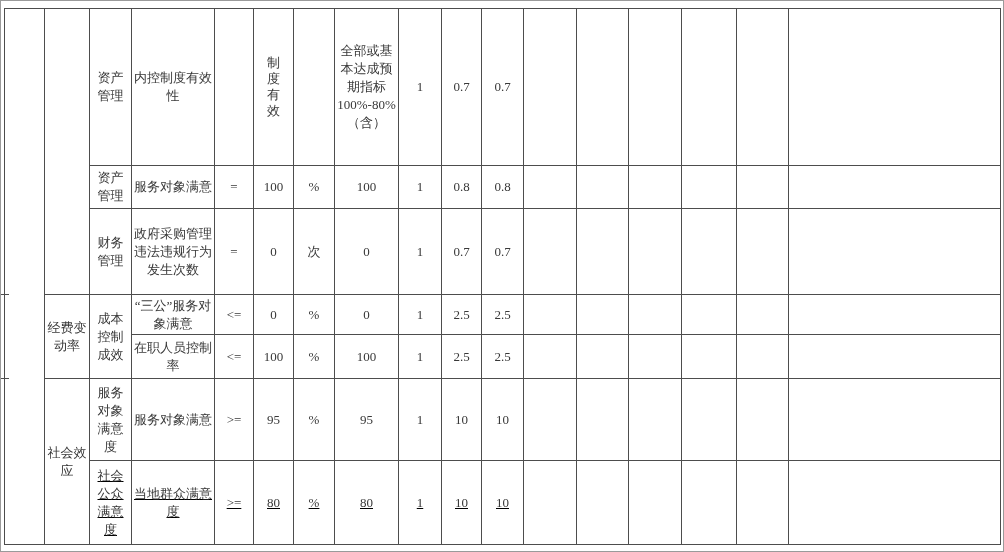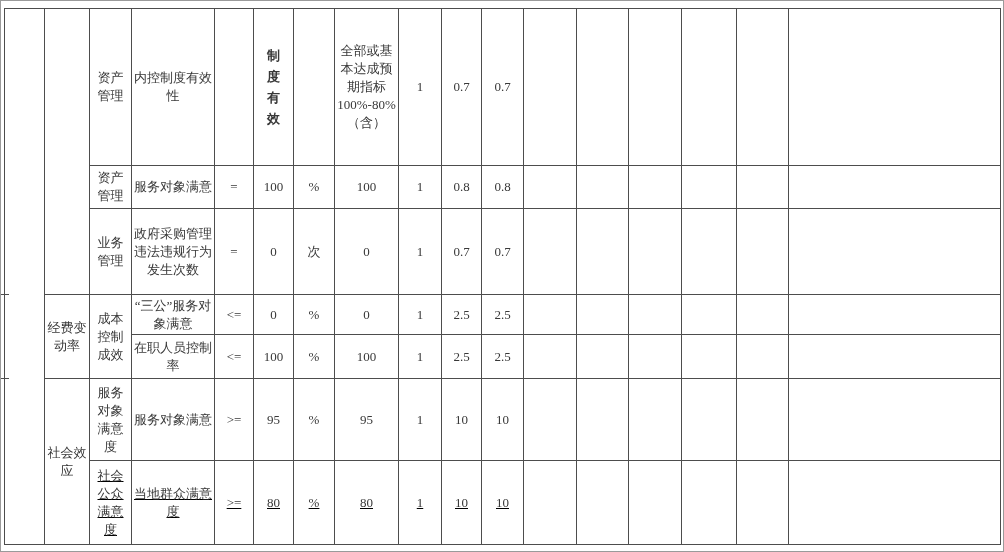--- a/index.html
+++ b/index.html
@@ -42,22 +42,21 @@
   tr.r3 { height: 86px; }
   tr.r4 { height: 40px; }
   tr.r5 { height: 44px; margin-top: 28px; }
   tr.r6 { height: 82px; }
   tr.r7 { height: 84px; text-decoration: underline; }
   
   .char-col {
     display: inline-block;
     width: 14px;
     word-break: break-all;
-    line-height: 21px;
-    font-weight: bold;
+    line-height: 16px;
   }
   
   .tick {
     position: absolute;
     left: 0;
     width: 8px;
     height: 1px;
     background: #4d4d4d;
   }
   .tick-1 { top: 293px; }
@@ -125,21 +124,21 @@
       <td>0.8</td>
       <td></td>
       <td></td>
       <td></td>
       <td></td>
       <td></td>
       <td></td>
     </tr>
 
     <tr class="r3">
-      <td>业务管理</td>
+      <td>财务管理</td>
       <td>政府采购管理违法违规行为发生次数</td>
       <td>=</td>
       <td>0</td>
       <td>次</td>
       <td>0</td>
       <td>1</td>
       <td>0.7</td>
       <td>0.7</td>
       <td></td>
       <td></td>

